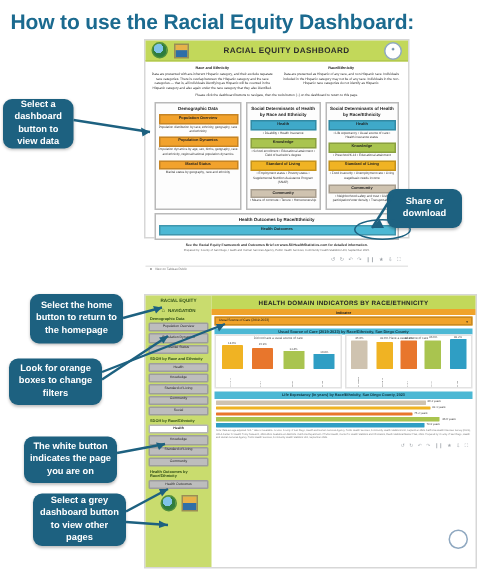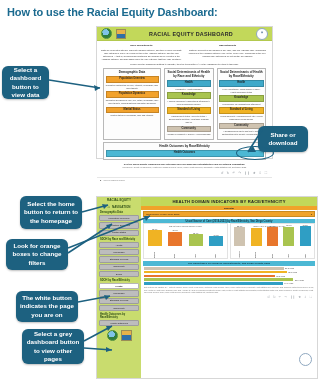--- a/index.html
+++ b/index.html
@@ -6,21 +6,21 @@
   body{
     width:320px;height:383px;
     background:#ffffff;
     font-family:"Liberation Sans", sans-serif;
     position:relative;
     overflow:hidden;
     -webkit-font-smoothing:antialiased;
   }
   .page-title{
     position:absolute;left:7px;top:6px;
-    font-size:11px;font-weight:bold;color:#1b6a8f;
+    font-size:14px;font-weight:bold;color:#1b6a8f;
     letter-spacing:-0.1px;
   }
 
   
   .shot1{
     position:absolute;left:96px;top:26px;width:177px;height:133px;
     background:#ffffff;border:1px solid #d7d7d7;
     box-sizing:border-box;
   }
   .s1-header{

